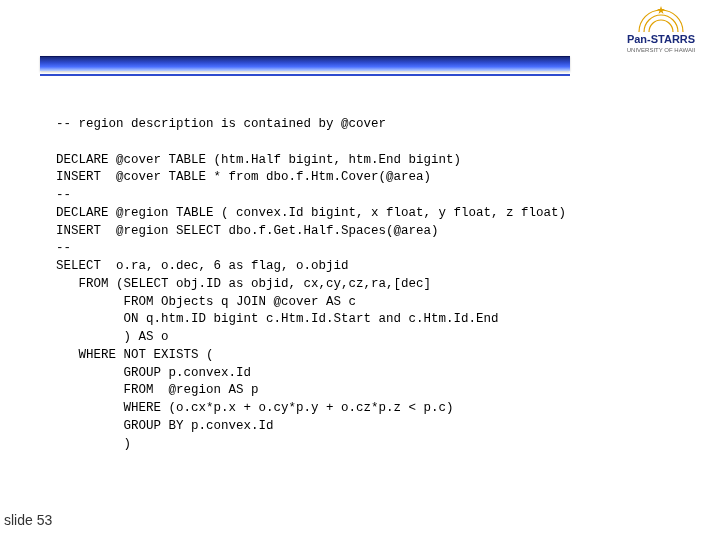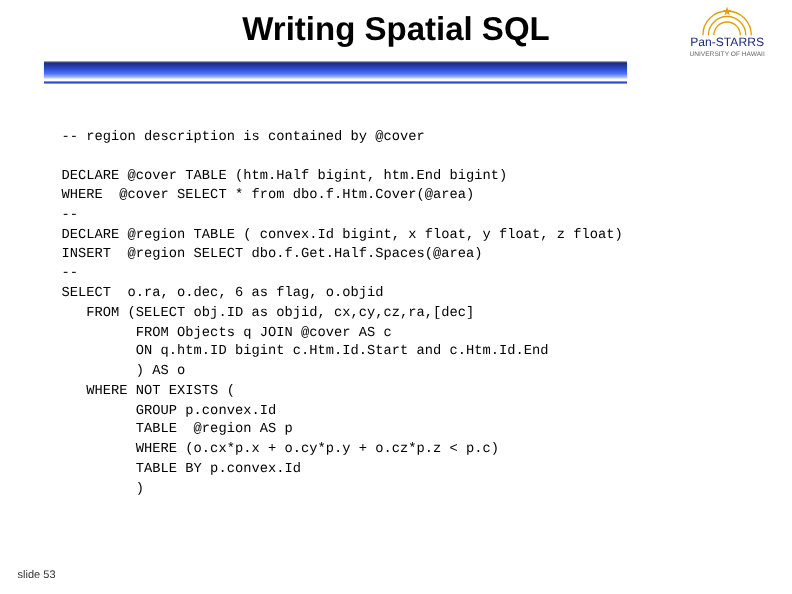--- a/index.html
+++ b/index.html
@@ -54,21 +54,21 @@
     text-align: center;
   }
   .logo-arcs {
     width: 80px;
     height: 26px;
     margin: 0 auto 2px auto;
     position: relative;
   }
   .logo-text {
     font-size: 11px;
-    font-weight: normal;
+    font-weight: bold;
     color: #1a2a7a;
     line-height: 1;
     white-space: nowrap;
   }
   .logo-sub {
     font-size: 6px;
     color: #666;
     line-height: 1.2;
     margin-top: 2px;
   }
@@ -78,32 +78,31 @@
     left: 56px;
     right: 30px;
     font-family: "Courier New", monospace;
     font-size: 12.5px;
     line-height: 1.42;
     white-space: pre;
     color: #000;
   }
   .slide-num {
     position: absolute;
-    left: 16px;
+    left: 4px;
     bottom: 12px;
-    font-size: 10px;
+    font-size: 14px;
     color: #333;
   }
 </style>
 </head>
 <body>
 
 <div class="slide">
 
-  <div class="title">Writing Spatial SQL</div>
 
   <div class="title-underline"></div>
   <div class="title-line2"></div>
 
   <div class="logo">
     <div class="logo-arcs">
       <svg viewBox="0 0 80 26" width="80" height="26">
         <circle cx="40" cy="26" r="22" fill="none" stroke="#e0a000" stroke-width="1.2"></circle>
         <circle cx="40" cy="26" r="17" fill="none" stroke="#e0a000" stroke-width="1.2"></circle>
         <circle cx="40" cy="26" r="12" fill="none" stroke="#e0a000" stroke-width="1.2"></circle>
@@ -112,32 +111,32 @@
         </g>
       </svg>
     </div>
     <div class="logo-text">Pan-STARRS</div>
     <div class="logo-sub">UNIVERSITY OF HAWAII</div>
   </div>
 
   <div class="code"><span>-- region description is contained by @cover</span>
 <span></span>
 <span>DECLARE @cover TABLE (htm.Half bigint, htm.End bigint)</span>
-<span>WHERE  @cover SELECT * from dbo.f.Htm.Cover(@area)</span>
+<span>INSERT  @cover TABLE * from dbo.f.Htm.Cover(@area)</span>
 <span>--</span>
 <span>DECLARE @region TABLE ( convex.Id bigint, x float, y float, z float)</span>
 <span>INSERT  @region SELECT dbo.f.Get.Half.Spaces(@area)</span>
 <span>--</span>
 <span>SELECT  o.ra, o.dec, 6 as flag, o.objid</span>
 <span>   FROM (SELECT obj.ID as objid, cx,cy,cz,ra,[dec]</span>
 <span>         FROM Objects q JOIN @cover AS c</span>
 <span>         ON q.htm.ID bigint c.Htm.Id.Start and c.Htm.Id.End</span>
 <span>         ) AS o</span>
 <span>   WHERE NOT EXISTS (</span>
 <span>         GROUP p.convex.Id</span>
-<span>         TABLE  @region AS p</span>
+<span>         FROM  @region AS p</span>
 <span>         WHERE (o.cx*p.x + o.cy*p.y + o.cz*p.z &lt; p.c)</span>
-<span>         TABLE BY p.convex.Id</span>
+<span>         GROUP BY p.convex.Id</span>
 <span>         )</span></div>
 
   <div class="slide-num">slide 53</div>
 
 </div>
 
 </body></html>

